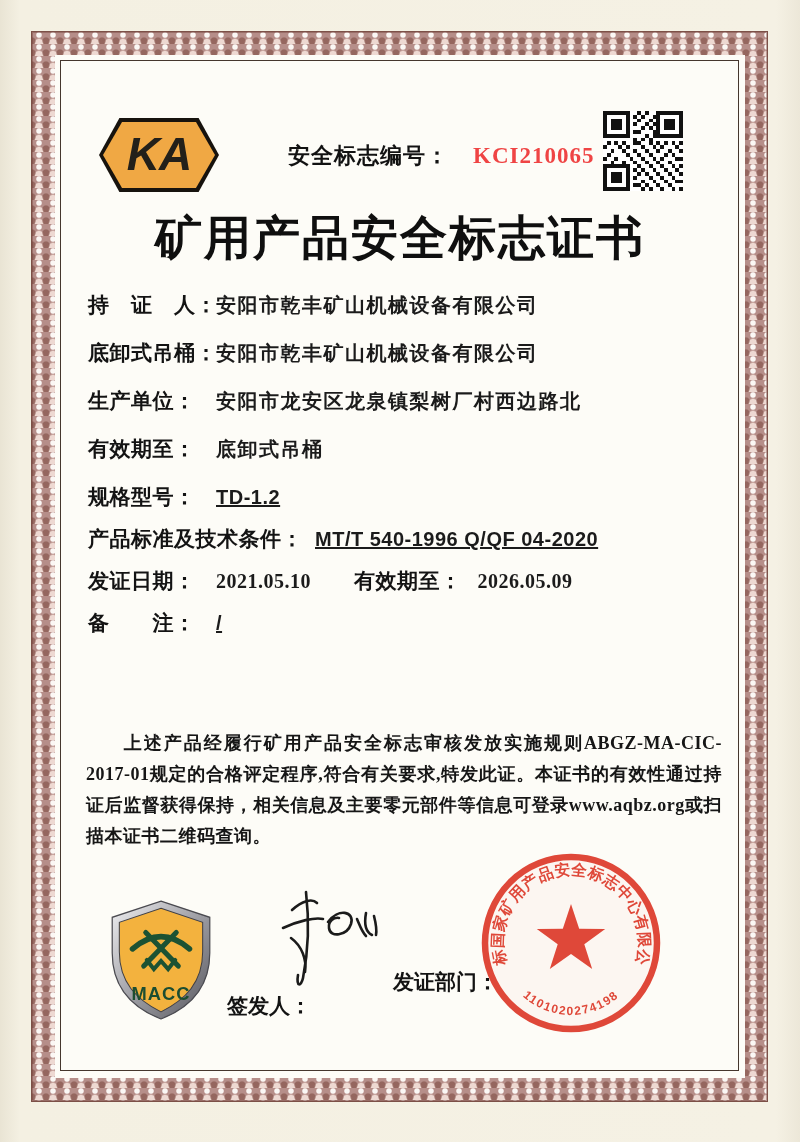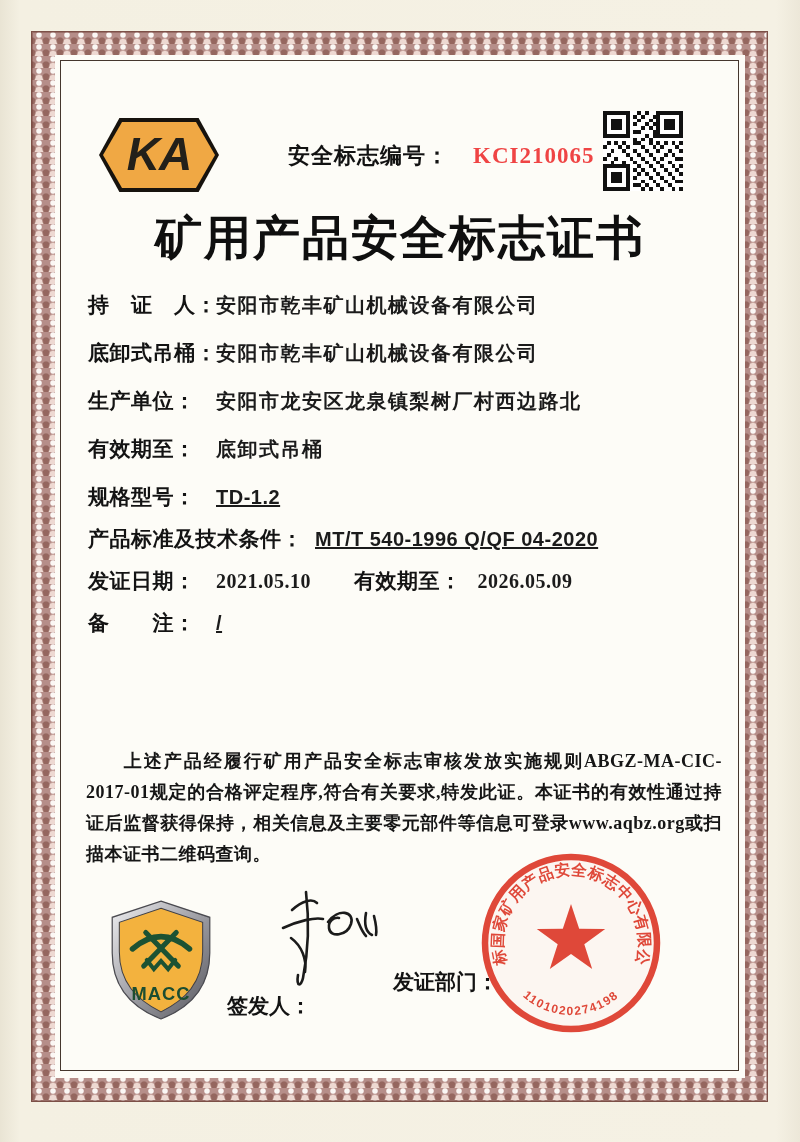--- a/index.html
+++ b/index.html
@@ -56,21 +56,21 @@
   .flabel{display:inline-block;width:128px;font:800 21px "Liberation Sans",sans-serif;
     color:#131313;letter-spacing:.5px;vertical-align:baseline;}
   .flabel.wide{width:auto;margin-right:12px;}
   .fvalue{font:600 20px "Liberation Serif",serif;color:#1b1b1b;letter-spacing:1.5px;}
   .fvalue.tech{font:700 20px "Liberation Sans",sans-serif;letter-spacing:.5px;text-decoration:underline;}
   .fvalue.date{letter-spacing:.5px;}
   .lbl2{display:inline-block;font:800 21px "Liberation Sans",sans-serif;color:#131313;
     letter-spacing:.5px;margin-left:43px;}
   .val2{margin-left:16px;}
 
-  .statement{position:absolute;left:86px;top:746px;width:636px;
+  .statement{position:absolute;left:86px;top:728px;width:636px;
     font:700 18px "Liberation Serif",serif;color:#161616;
     line-height:31px;text-indent:2.1em;letter-spacing:.5px;text-align:justify;}
 
   .macc{position:absolute;left:104px;top:898px;width:114px;height:124px;}
   .signer{position:absolute;left:227px;top:992px;font:800 21px "Liberation Sans",sans-serif;color:#131313;}
   .sig{position:absolute;left:262px;top:886px;width:122px;height:114px;}
   .issuer{position:absolute;left:393px;top:968px;font:800 21px "Liberation Sans",sans-serif;color:#131313;}
   .seal{position:absolute;left:476px;top:848px;width:190px;height:190px;opacity:.93;}
 </style>
 </head>

